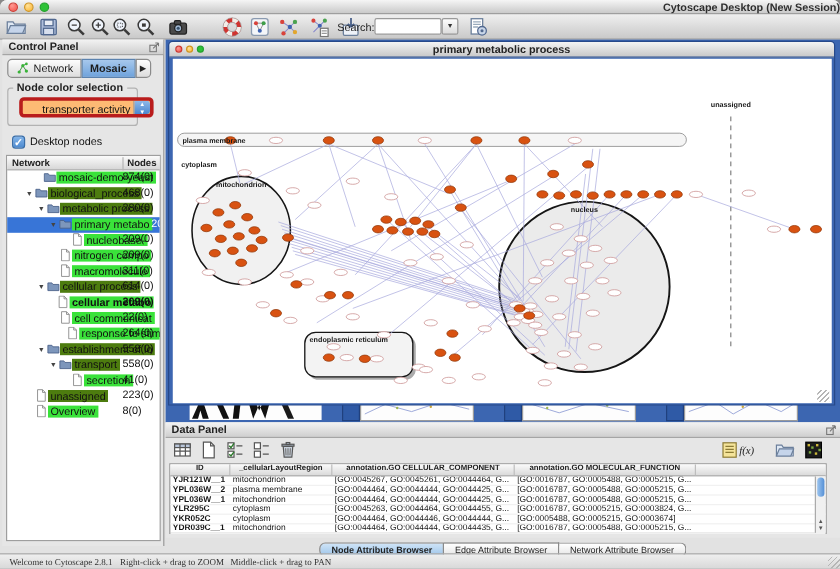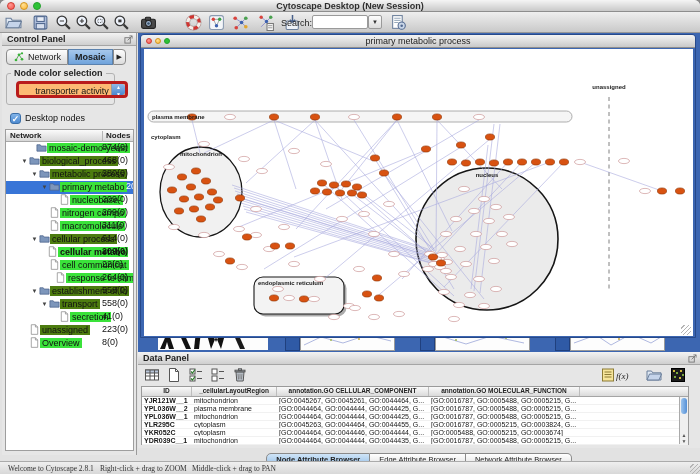--- a/index.html
+++ b/index.html
@@ -6,21 +6,21 @@
   *{box-sizing:border-box;}
   .app{position:relative;width:700px;height:474px;background:#e2e2e2;
        font-family:"Liberation Sans",sans-serif;overflow:hidden;border-radius:6px 6px 0 0;}
   
   .titlebar{position:absolute;left:0;top:0;width:700px;height:12px;
     background:linear-gradient(#f5f5f5,#c9c9c9);border-bottom:1px solid #8e8e8e;}
   .tl{position:absolute;top:2px;width:8px;height:8px;border-radius:50%;}
   .tl.red{left:7px;background:radial-gradient(circle at 35% 30%,#ff9a93,#f75048);border:1px solid #ce3a32;}
   .tl.yellow{left:20px;background:radial-gradient(circle at 35% 30%,#ffe29a,#fdb42c);border:1px solid #d2951f;}
   .tl.green{left:33px;background:radial-gradient(circle at 35% 30%,#b6f3ab,#2ec237;);border:1px solid #26a12f;background-color:#2ec237;}
-  .titlebar .title{position:absolute;left:0;right:0;top:1px;text-align:center;
+  .titlebar .title{position:absolute;left:0;right:0;top:1px;text-align:right;
     font-size:9px;font-weight:bold;color:#2e2e2e;}
   
   .toolbar{position:absolute;left:0;top:12px;width:700px;height:21px;
     background:linear-gradient(#efefef,#c9c9c9);border-bottom:1px solid #979797;}
   .tb-icon{position:absolute;top:2px;width:17px;height:17px;display:inline-block;}
   .tb-icon svg{width:100%;height:100%;}
   .search-label{position:absolute;left:281px;top:6px;font-size:9px;color:#222;}
   .search-combo{position:absolute;left:312px;top:3px;width:56px;height:14px;background:#fff;
     border:1px solid #9a9a9a;border-radius:2px;}
   .search-combo input{width:100%;height:100%;border:0;outline:0;font-size:9px;padding:0 2px;background:transparent;}
@@ -69,21 +69,21 @@
   
   .desktop{position:absolute;left:138px;top:33px;width:562px;height:319px;background:#3c66b1;}
   .bg-win{position:absolute;z-index:1;display:flex;}
   .bg-win .edge{width:15px;height:21px;background:#2f5aa6;border:1px solid #20407e;}
   .bg-win .body{width:95px;height:21px;background:#fdfdfd;border:1px solid #9a9a9a;}
   .bg-win.ov .body{width:110px;border:0;}
   .netwin{position:absolute;left:2px;top:1px;width:556px;height:304px;z-index:2;
     background:#3c66b1;border:1px solid #27498a;border-radius:4px 4px 0 0;}
   .nw-title{position:relative;height:13px;background:linear-gradient(#f4f4f4,#c9c9c9);
     border-bottom:1px solid #8e8e8e;border-radius:3px 3px 0 0;}
-  .nw-title .title{position:absolute;left:0;right:0;top:1px;text-align:center;font-size:9px;font-weight:normal;color:#222;}
+  .nw-title .title{position:absolute;left:0;right:0;top:1px;text-align:center;font-size:9px;font-weight:bold;color:#222;}
   .nw-title .tl{width:6px;height:6px;top:3px;}
   .nw-title .tl.red{left:5px;}.nw-title .tl.yellow{left:14px;}.nw-title .tl.green{left:23px;}
   .canvas{position:absolute;left:3px;top:14px;width:549px;height:287px;background:#fff;}
   .grip{position:absolute;right:1px;bottom:1px;width:10px;height:10px;
     background:repeating-linear-gradient(135deg,transparent 0 2px,#b5b5b5 2px 3px);}
   
   .dpanel{position:absolute;left:138px;top:352px;width:562px;height:96px;background:#e6e6e6;}
   .dp-toolbar{position:absolute;left:0;top:13px;width:562px;height:20px;}
   .dp-ic{position:absolute;top:2px;width:16px;height:16px;}
   .dp-ic svg{width:100%;height:100%;}

